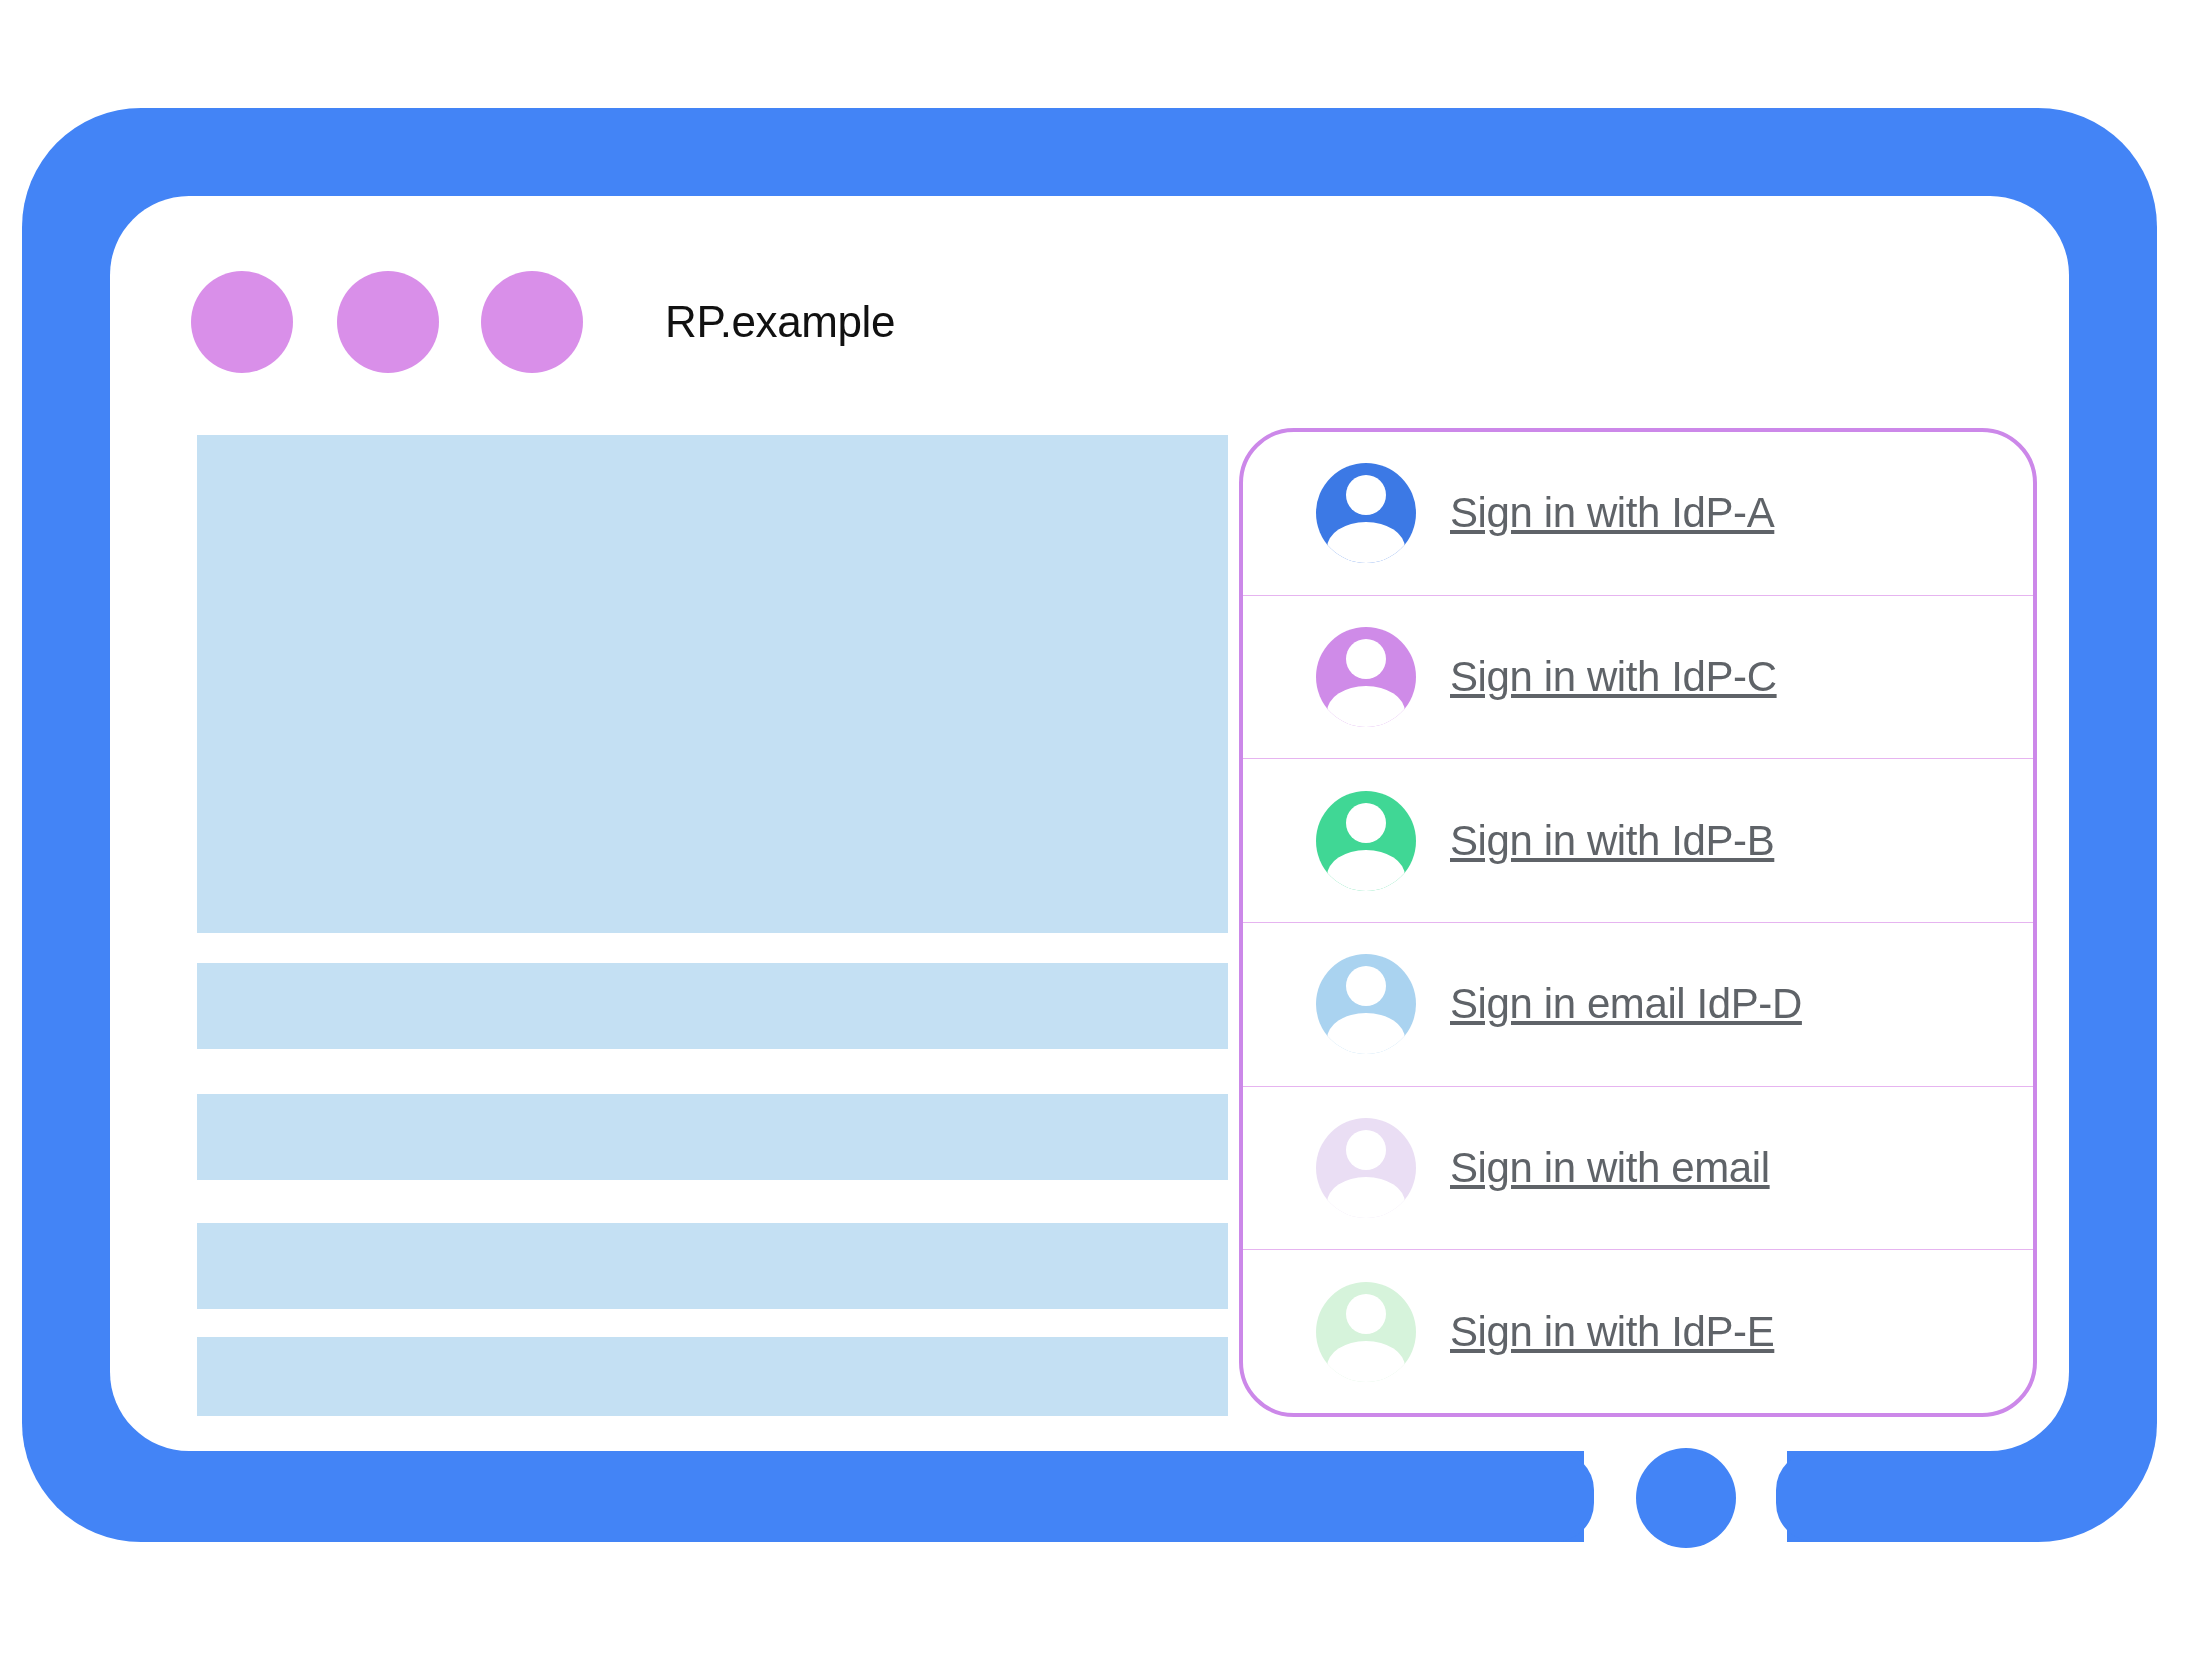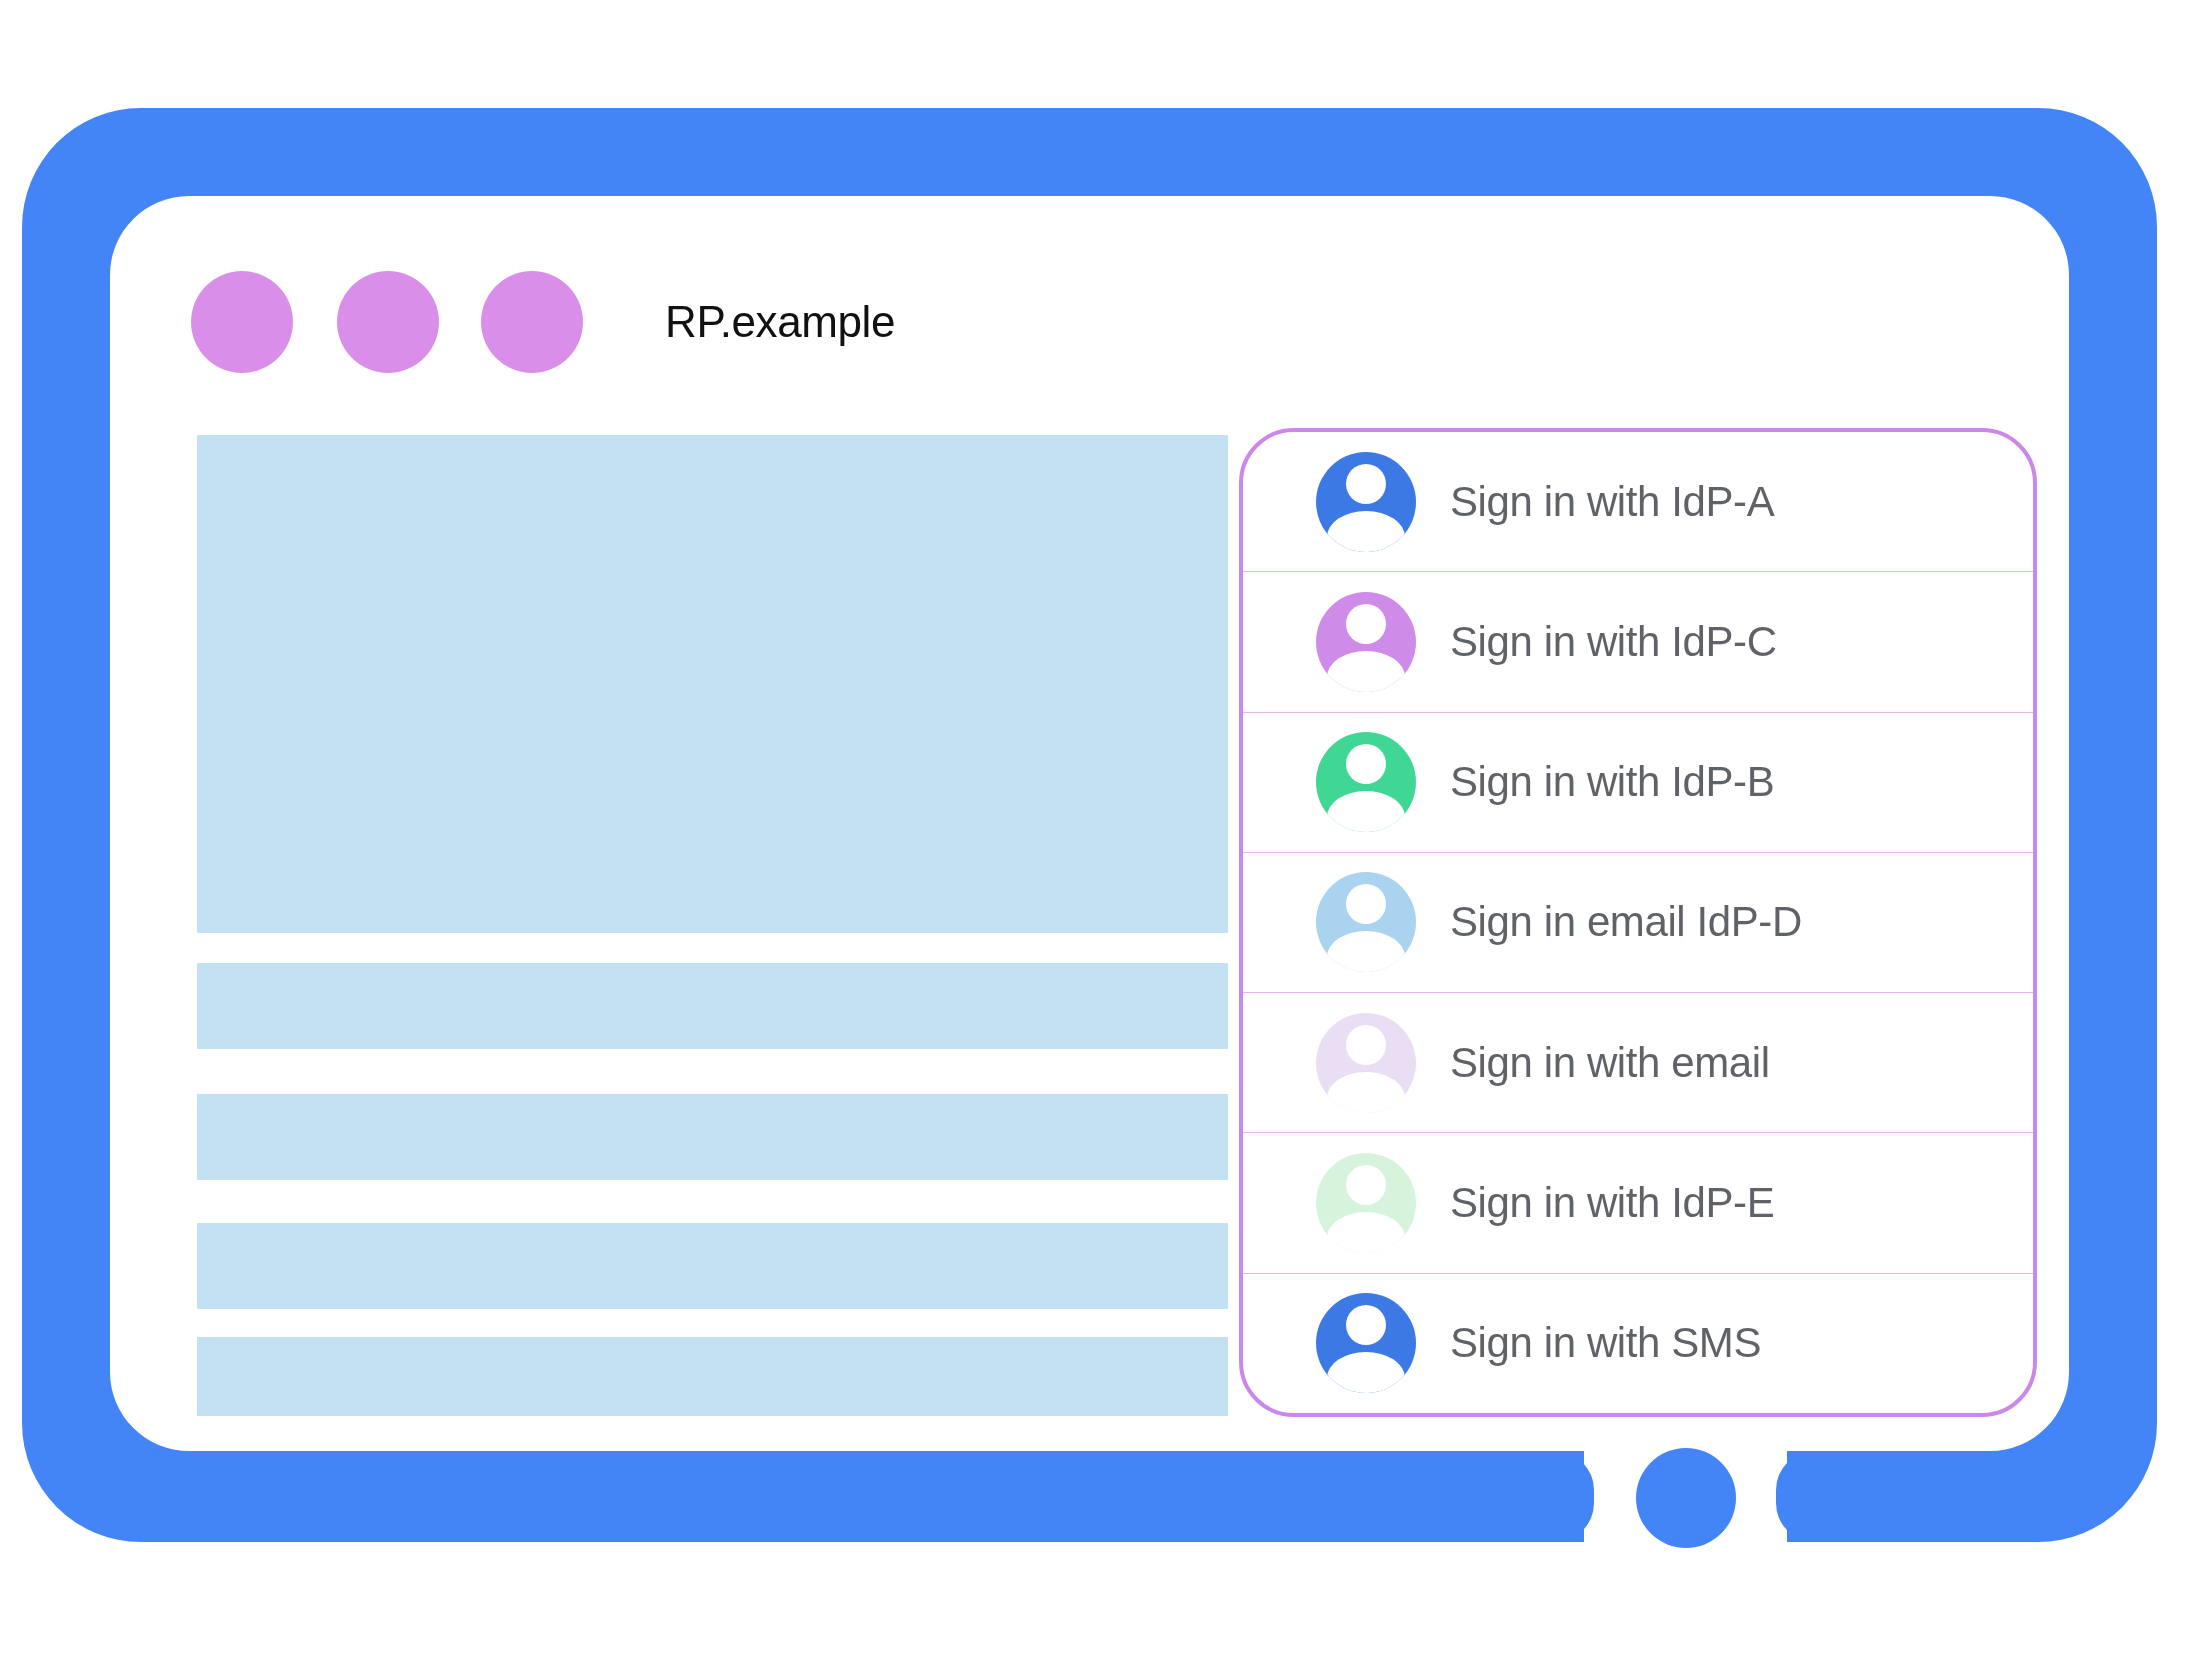--- a/index.html
+++ b/index.html
@@ -46,21 +46,21 @@
               border-bottom:1.8px solid var(--divider_pink);
               background:transparent;cursor:pointer;}
   .signin-row:last-child{border-bottom:none;}
   .avatar{width:100px;height:100px;border-radius:50%;
           position:relative;overflow:hidden;flex-shrink:0;}
   .avatar .head{position:absolute;width:40%;height:40%;left:30%;top:12%;
                 background:#ffffff;border-radius:50%;}
   .avatar .shoulders{position:absolute;width:78%;height:52%;left:11%;top:59%;
                      background:#ffffff;border-radius:50%;}
   .signin-label{font-size:42px;font-weight:500;color:var(--label_gray);
-                letter-spacing:-0.4px;white-space:nowrap;}
+                letter-spacing:-0.4px;white-space:nowrap;text-decoration:underline;}
 </style>
 </head>
 <body>
 
 <div class="abs device-frame"></div>
 <div class="abs screen"></div>
 <div class="abs notch-gap"></div>
 <div class="abs band-cap-left"></div>
 <div class="abs band-cap-right"></div>
 <div class="abs home-button"></div>
@@ -121,22 +121,15 @@
   </div>
 
   <div class="signin-row">
     <div class="avatar" style="background-color: rgb(214, 243, 219);">
       <div class="head"></div>
       <div class="shoulders"></div>
     </div>
     <span class="signin-label">Sign in with IdP-E</span>
   </div>
 
-  <div class="signin-row">
-    <div class="avatar" style="background-color: rgb(60, 121, 229);">
-      <div class="head"></div>
-      <div class="shoulders"></div>
-    </div>
-    <span class="signin-label">Sign in with SMS</span>
-  </div>
 
 </div>
 
 
 </body></html>

